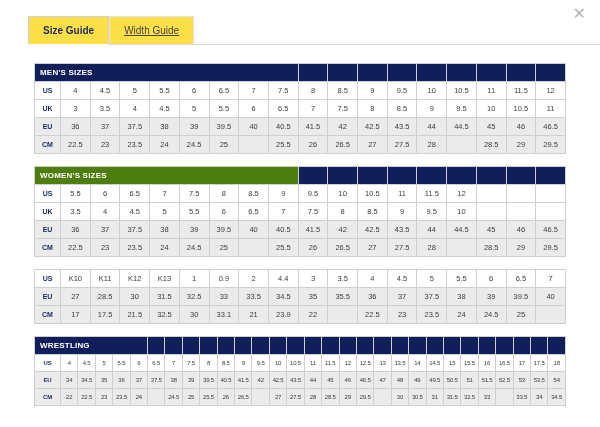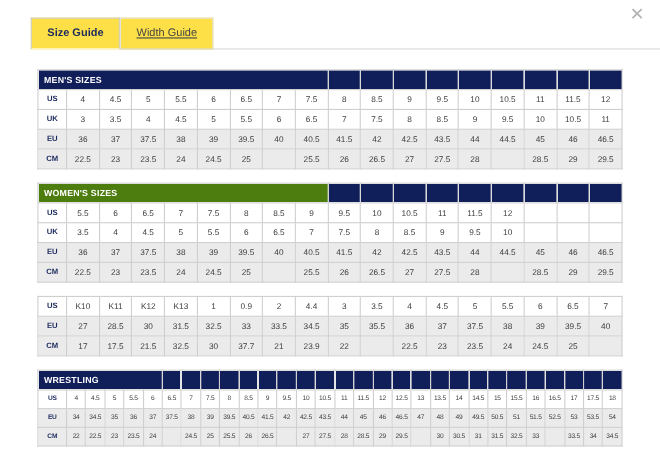--- a/index.html
+++ b/index.html
@@ -300,21 +300,21 @@
             <td>39.5</td>
             <td>40</td>
           </tr>
           <tr class="shade">
             <td class="label">CM</td>
             <td>17</td>
             <td>17.5</td>
             <td>21.5</td>
             <td>32.5</td>
             <td>30</td>
-            <td>37.7</td>
+            <td>33.1</td>
             <td>21</td>
             <td>23.9</td>
             <td>22</td>
             <td></td>
             <td>22.5</td>
             <td>23</td>
             <td>23.5</td>
             <td>24</td>
             <td>24.5</td>
             <td>25</td>

